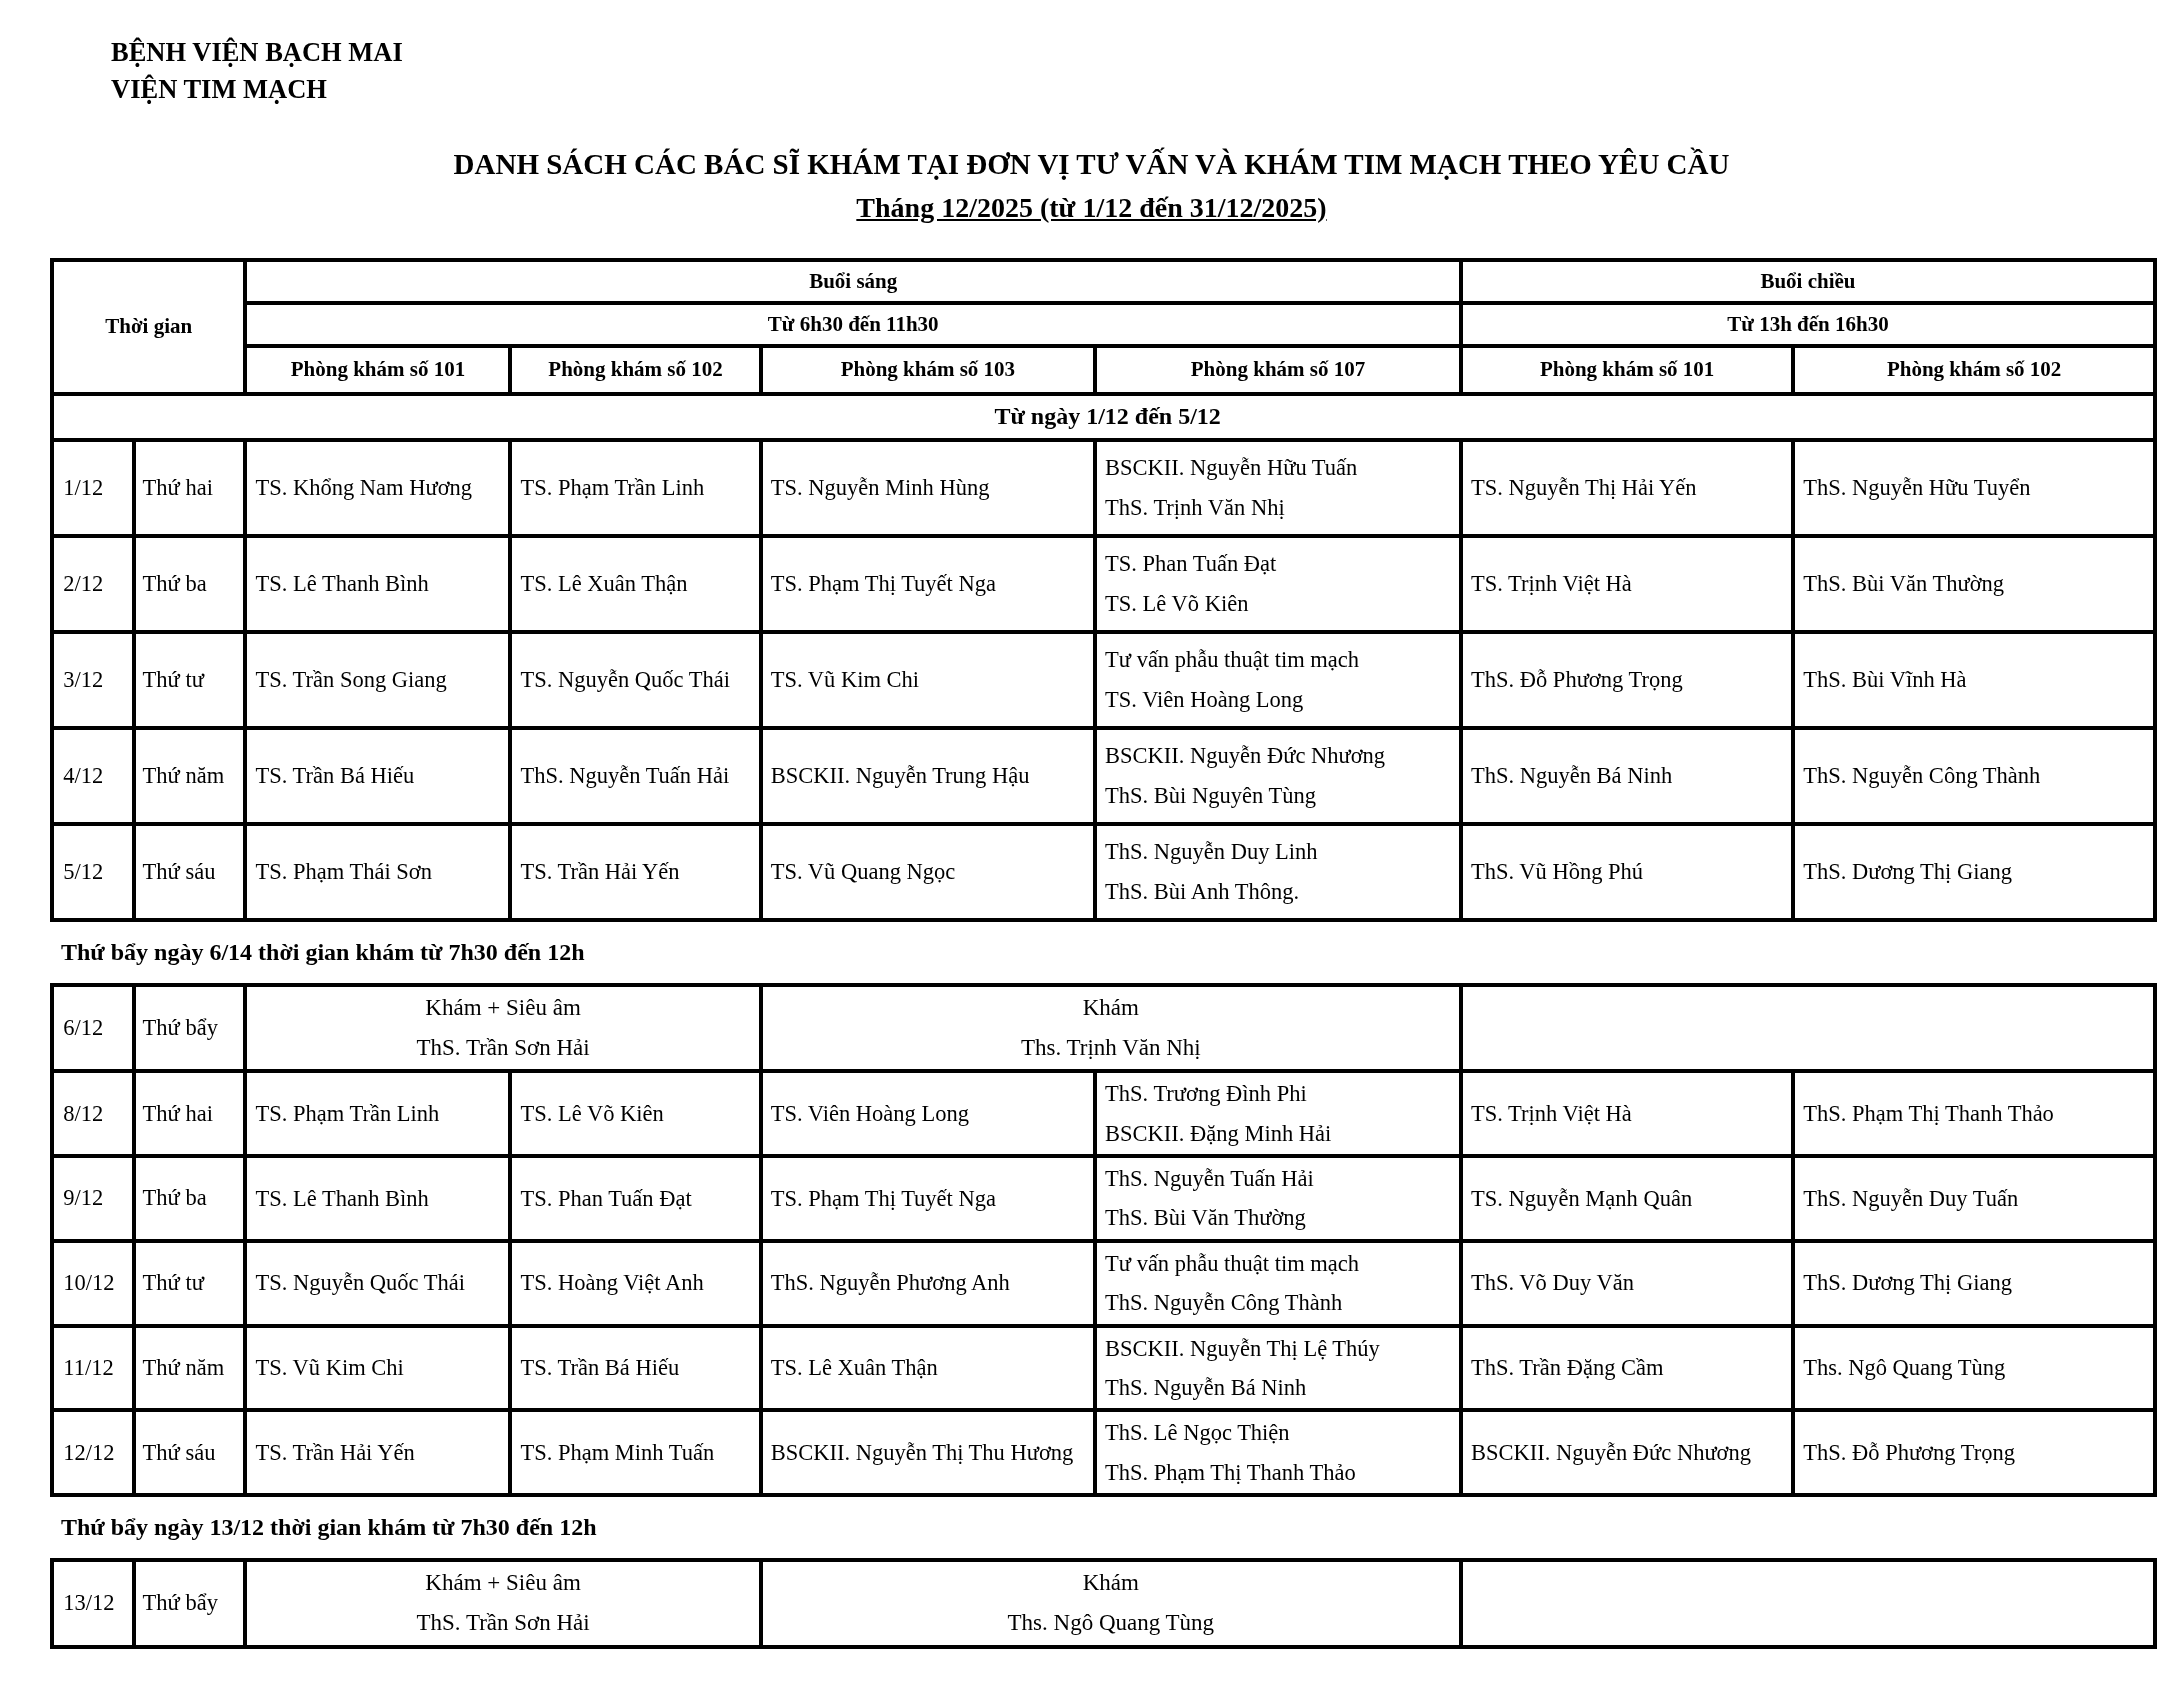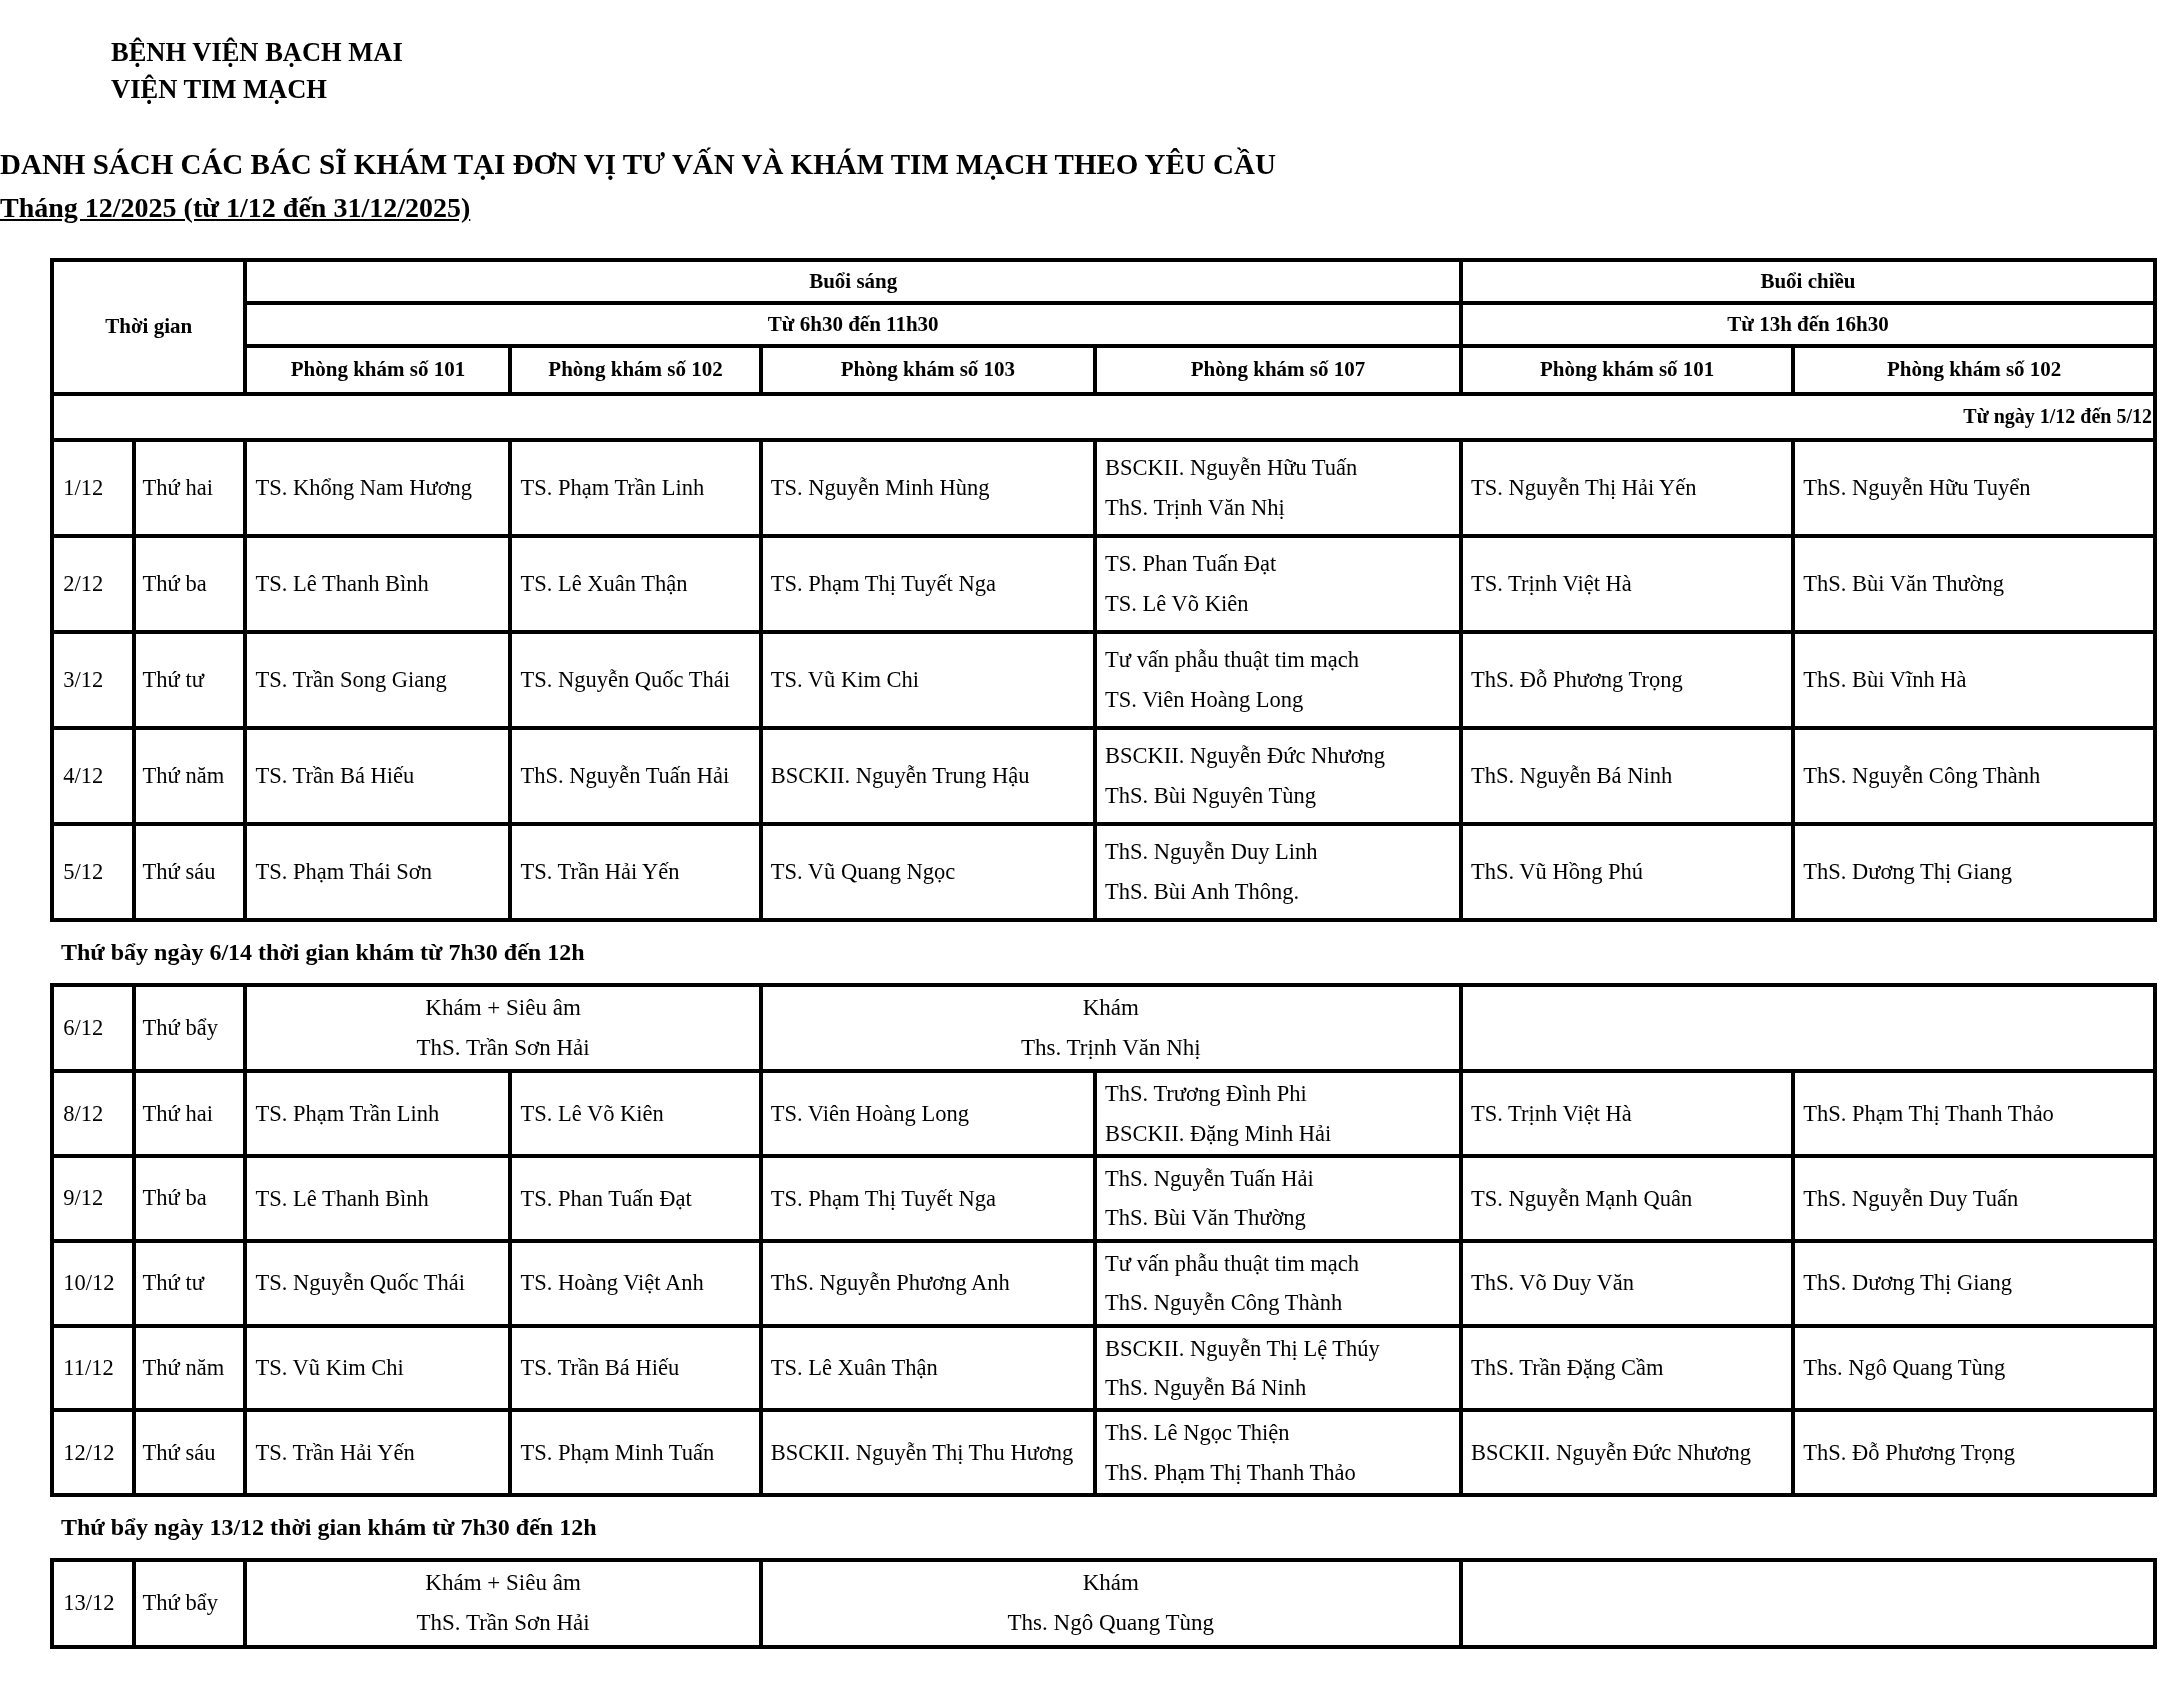--- a/index.html
+++ b/index.html
@@ -11,42 +11,42 @@
   }
   .org{
     display:inline-block;
     margin:34px 0 0 111px;
     text-align:left;
     font-weight:bold;
     font-size:26.5px;
     line-height:1.4;
     white-space:nowrap;
   }
-  .title-block{ margin-top:40px; }
+  .title-block{ text-align:center; margin-top:40px; }
   .title-line1{ font-weight:bold; font-size:29px; }
   .title-line2{ font-weight:bold; font-size:28px; margin-top:10.6px;text-decoration:underline; }
 
   table.sched{
     border-collapse:collapse;
     table-layout:fixed;
     width:2107px;
     margin-left:50px;
   }
   table.sched td{
     border:4px solid #000;
     overflow:hidden;
     vertical-align:middle;
   }
   td.hdr{ font-weight:bold; font-size:21px; text-align:center; }
   td.h1{ height:37px; }
   td.h2{ height:37px; }
   td.h3{ height:42px; }
   td.band{
-    font-weight:bold; font-size:20px;
-    text-align:right; padding-left:9.3px;
+    font-weight:bold; font-size:24px;
+    text-align:center; padding-left:9.3px;
     height:40px;
   }
   td.date{ font-size:22.5px; padding-left:9.3px; }
   td.day{ font-size:22.5px; padding-left:6.6px; }
   td.name{
     font-size:22.5px; text-align:left;
     padding-left:8px; padding-right:4px;
     line-height:1.75;
   }
   td.cname{

